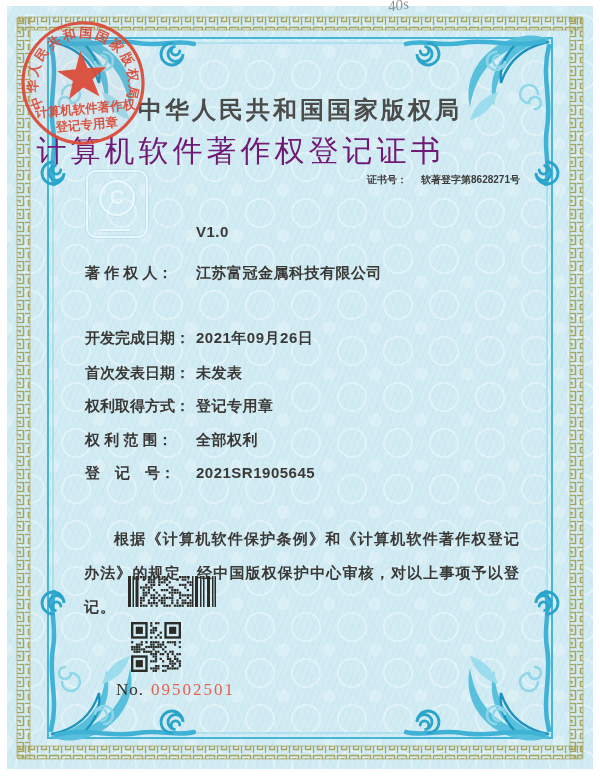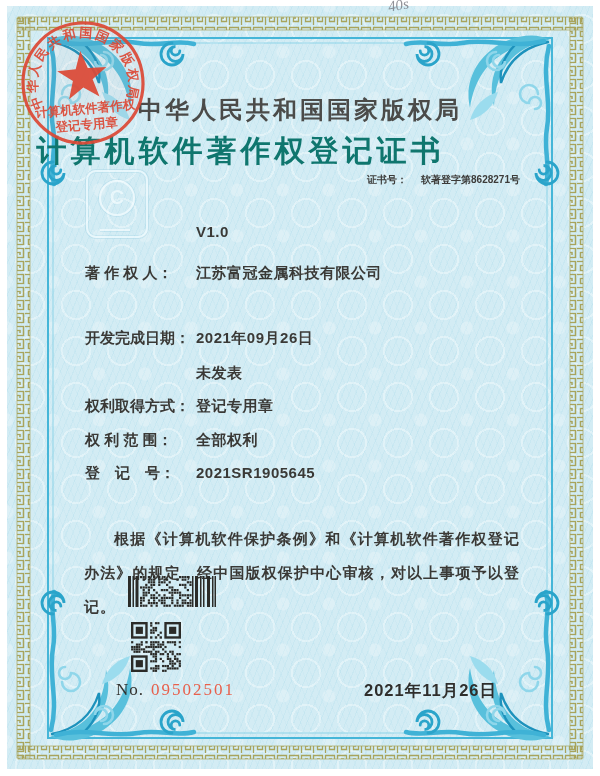--- a/index.html
+++ b/index.html
@@ -15,22 +15,22 @@
       repeating-linear-gradient(-112deg, rgba(140,205,228,0.08) 0 1px, rgba(255,255,255,0) 1px 7px);
     background-size:46px 46px,46px 46px,auto,auto;
     background-position:0 0,23px 23px,0 0,0 0;
   }
   svg.overlay{position:absolute;left:0;top:0;pointer-events:none;}
   .abs{position:absolute;}
   .title1{left:0;top:94px;width:600px;text-align:center;
     font-family:"Liberation Serif","DejaVu Serif",serif;font-weight:bold;
     font-size:24px;letter-spacing:3px;color:#4b4b49;}
   .title2{left:0;top:131px;width:481px;text-align:center;
-    font-family:"Liberation Serif","DejaVu Serif",serif;font-weight:bold;
-    font-size:30px;letter-spacing:4px;color:#0f766e;}
+    font-family:"Liberation Serif","DejaVu Serif",serif;font-weight:normal;
+    font-size:30px;letter-spacing:4px;color:#701a75;}
   .certno{left:0;top:173px;width:520px;text-align:right;
     font-size:10px;font-weight:bold;color:#3c3b39;}
   .certno .val{margin-left:14px;}
   .field-label{left:85px;width:112px;font-size:15px;font-weight:bold;color:#3a3936;white-space:pre;}
   .field-value{left:196px;font-size:15px;font-weight:bold;color:#3a3936;letter-spacing:0.5px;}
   .statement{left:84px;top:499px;width:436px;font-size:15px;font-weight:bold;color:#3a3936;
     line-height:34px;text-indent:2em;text-align:justify;letter-spacing:1px;margin-top:23px;}
   .serial{left:116px;top:680px;font-family:"Liberation Serif","DejaVu Serif",serif;
     font-size:17px;color:#33322f;letter-spacing:1px;}
   .serial .num{color:#e8604c;margin-left:7px;letter-spacing:2px;}
@@ -103,20 +103,21 @@
   </div>
 
   <div class="abs field-value" style="top:223px">V1.0</div>
 
   <div class="abs field-label" style="top:264px">著 作 权 人：</div>
   <div class="abs field-value" style="top:264px">江苏富冠金属科技有限公司</div>
 
   <div class="abs field-label" style="top:329px">开发完成日期：</div>
   <div class="abs field-value" style="top:329px">2021年09月26日</div>
 
+  <div class="abs field-label" style="top:364px">首次发表日期：</div>
   <div class="abs field-value" style="top:364px">未发表</div>
 
   <div class="abs field-label" style="top:397px">权利取得方式：</div>
   <div class="abs field-value" style="top:397px">登记专用章</div>
 
   <div class="abs field-label" style="top:431px">权 利 范 围：</div>
   <div class="abs field-value" style="top:431px">全部权利</div>
 
   <div class="abs field-label" style="top:464px">登　记　号：</div>
   <div class="abs field-value" style="top:464px">2021SR1905645</div>
@@ -395,21 +396,20 @@
       <rect x="47.71904761904762" y="31.052380952380954" width="2.1809523809523808" height="2.1809523809523808" fill="#2b2b28"></rect>
       <rect x="47.71904761904762" y="38.195238095238096" width="2.1809523809523808" height="2.1809523809523808" fill="#2b2b28"></rect>
       <rect x="47.71904761904762" y="40.576190476190476" width="2.1809523809523808" height="2.1809523809523808" fill="#2b2b28"></rect>
       <rect x="47.71904761904762" y="42.957142857142856" width="2.1809523809523808" height="2.1809523809523808" fill="#2b2b28"></rect>
     </svg>
 
   <div class="abs serial">
     <span>No.</span><span class="num">09502501</span>
   </div>
 
-  <div class="abs issue-date">2021年11月26日</div>
 
   <svg class="overlay seal-wrap abs" width="166" height="166" viewBox="0 0 166 166">
     <g transform="rotate(-5 83 83)">
       <circle cx="83" cy="83" r="60" fill="rgba(255,90,70,0.04)" stroke="#dc4936" stroke-width="3.2"></circle>
       <polygon fill="#dc4936" points="83,51 89.1,68.6 107.7,69 92.9,80.2 98.3,98 83,87.4 67.7,98 73.1,80.2 58.3,69 76.9,68.6"></polygon>
       <path id="sealArc" d="M 41,102 A 46,46 0 1 1 125,102" fill="none"></path>
       <text font-size="13" font-weight="bold" fill="#dc4936" letter-spacing="2.5" font-family="Liberation Serif, DejaVu Serif, serif">
         <textPath href="#sealArc" startOffset="50%" text-anchor="middle">中华人民共和国国家版权局</textPath>
       </text>
       <text x="83" y="113" text-anchor="middle" font-size="12.5" font-weight="bold" fill="#dc4936" font-family="Liberation Serif, DejaVu Serif, serif">计算机软件著作权</text>

